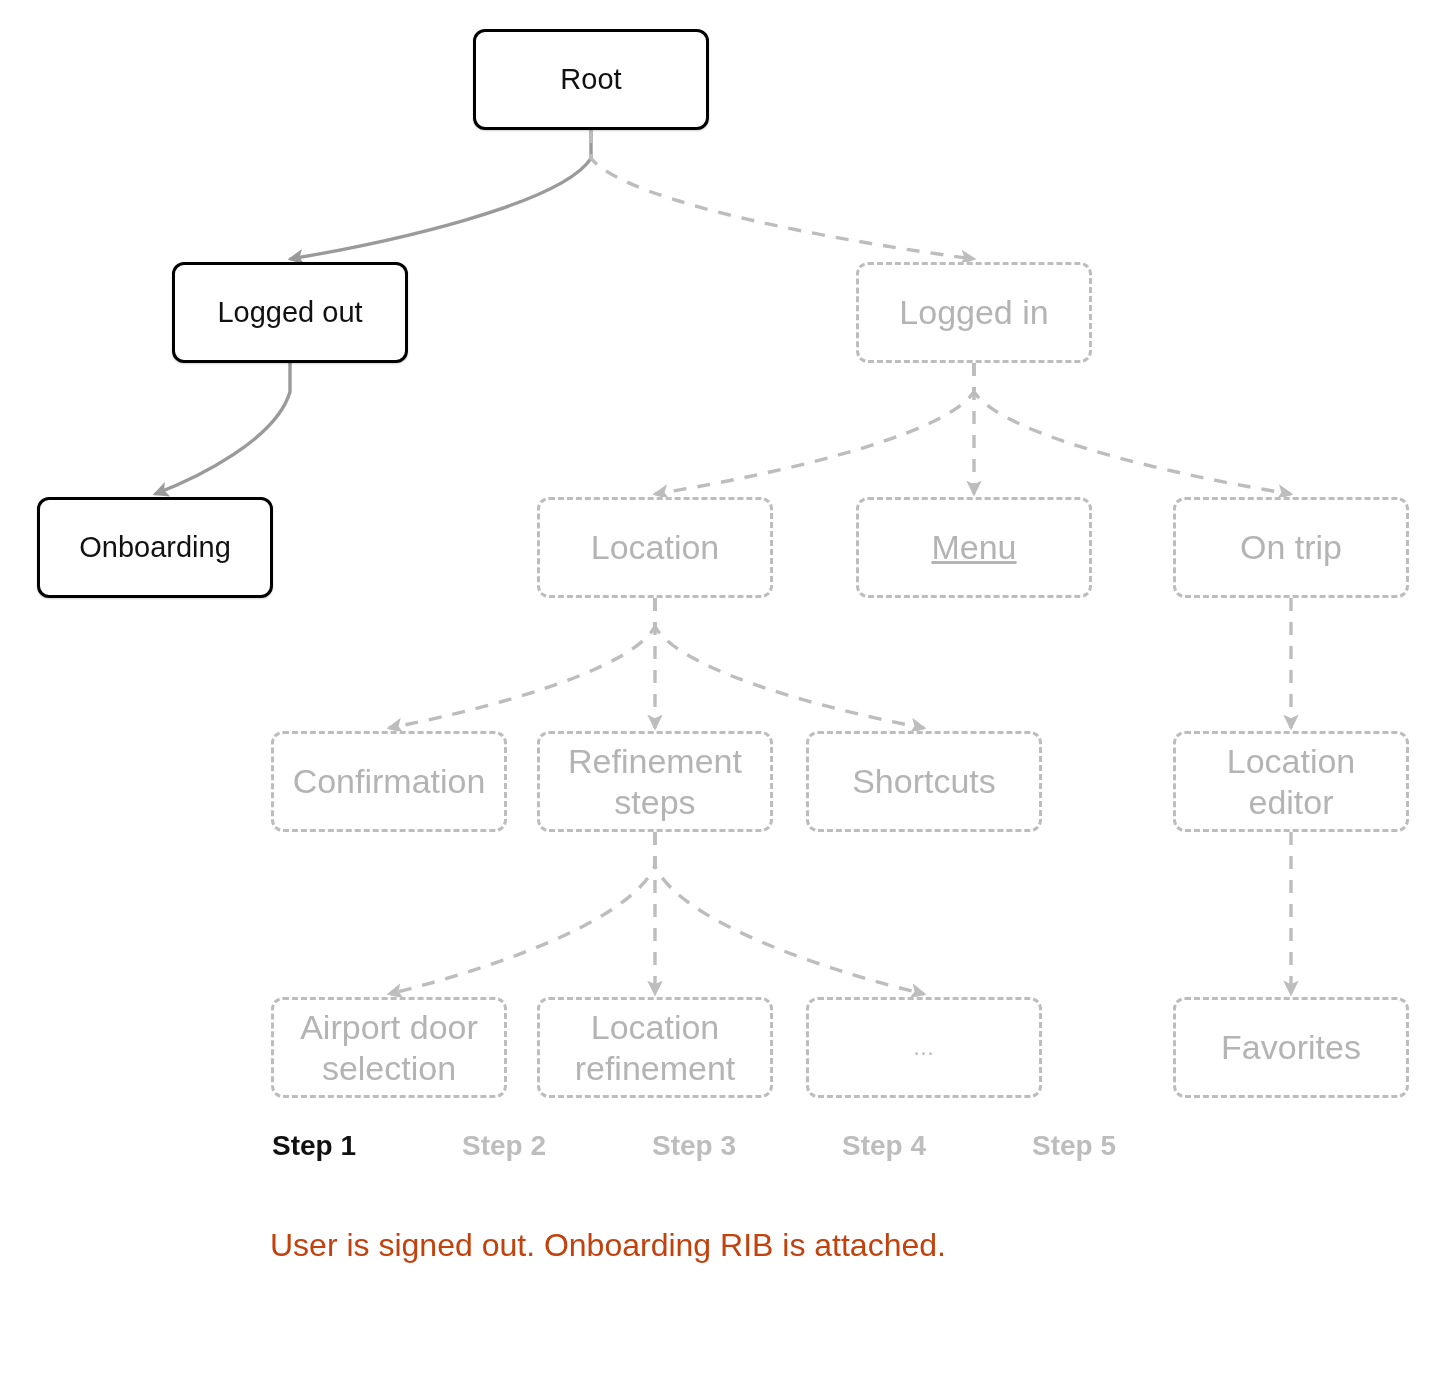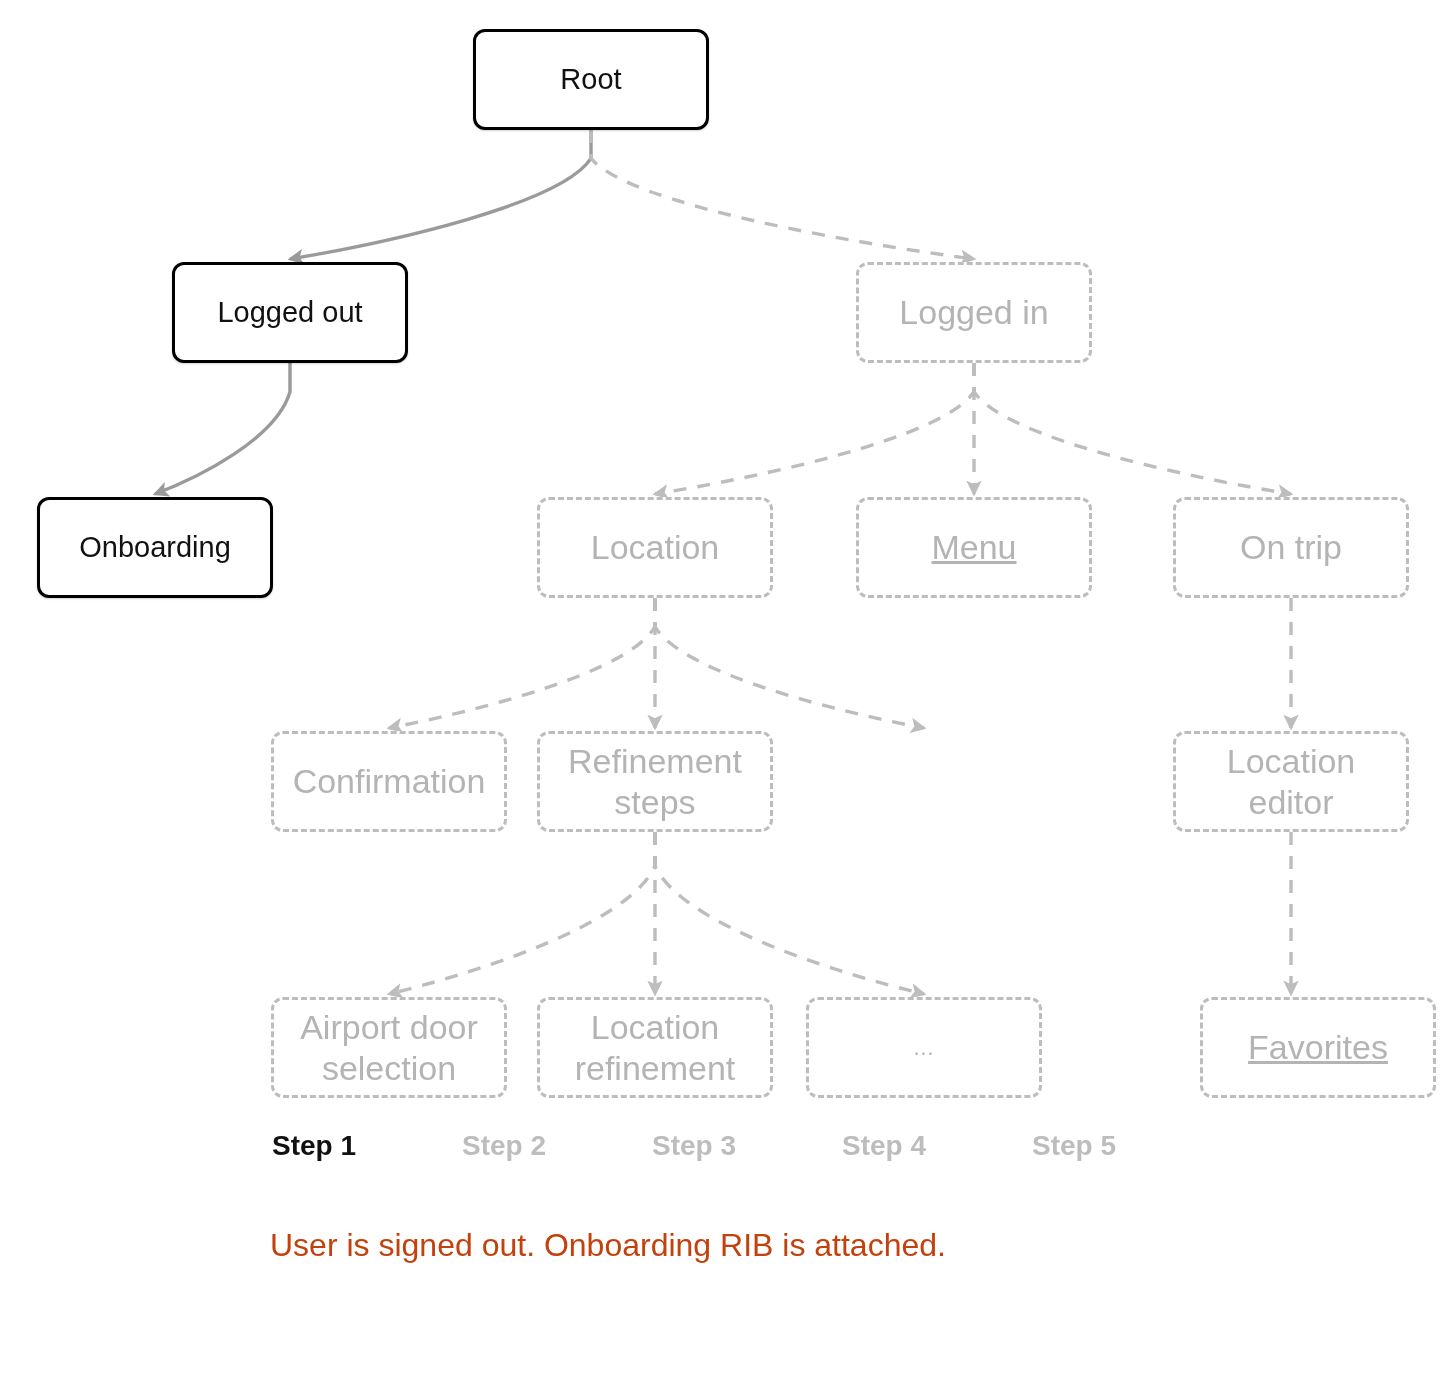--- a/index.html
+++ b/index.html
@@ -111,27 +111,28 @@
 <div class="node active" style="left: 473px; top: 29px; width: 236px; height: 101px;">Root</div>
     <div class="node active" style="left: 172px; top: 262px; width: 236px; height: 101px;">Logged out</div>
     <div class="node inactive" style="left: 856px; top: 262px; width: 236px; height: 101px;">Logged in</div>
     <div class="node active" style="left: 37px; top: 497px; width: 236px; height: 101px;">Onboarding</div>
     <div class="node inactive" style="left: 537px; top: 497px; width: 236px; height: 101px;">Location</div>
     <div class="node inactive" style="left: 856px; top: 497px; width: 236px; height: 101px; text-decoration: underline;">Menu</div>
     <div class="node inactive" style="left: 1173px; top: 497px; width: 236px; height: 101px;">On trip</div>
     <div class="node inactive" style="left: 271px; top: 731px; width: 236px; height: 101px;">Confirmation</div>
     <div class="node inactive" style="left: 537px; top: 731px; width: 236px; height: 101px;">Refinement
 steps</div>
+    <div class="node inactive" style="left: 806px; top: 731px; width: 236px; height: 101px;">Shortcuts</div>
     <div class="node inactive" style="left: 1173px; top: 731px; width: 236px; height: 101px;">Location editor</div>
     <div class="node inactive" style="left: 271px; top: 997px; width: 236px; height: 101px;">Airport door
 selection</div>
     <div class="node inactive" style="left: 537px; top: 997px; width: 236px; height: 101px;">Location
 refinement</div>
     <div class="node inactive ellipsis" style="left: 806px; top: 997px; width: 236px; height: 101px;">…</div>
-    <div class="node inactive" style="left: 1200px; top: 997px; width: 236px; height: 101px; text-decoration: underline;">Favorites</div>
+    <div class="node inactive" style="left: 1173px; top: 997px; width: 236px; height: 101px;">Favorites</div>
   </div>
 
 <div id="steps">
     <div class="step current">Step 1</div>
     <div class="step">Step 2</div>
     <div class="step">Step 3</div>
     <div class="step">Step 4</div>
     <div class="step">Step 5</div>
   </div>
 

